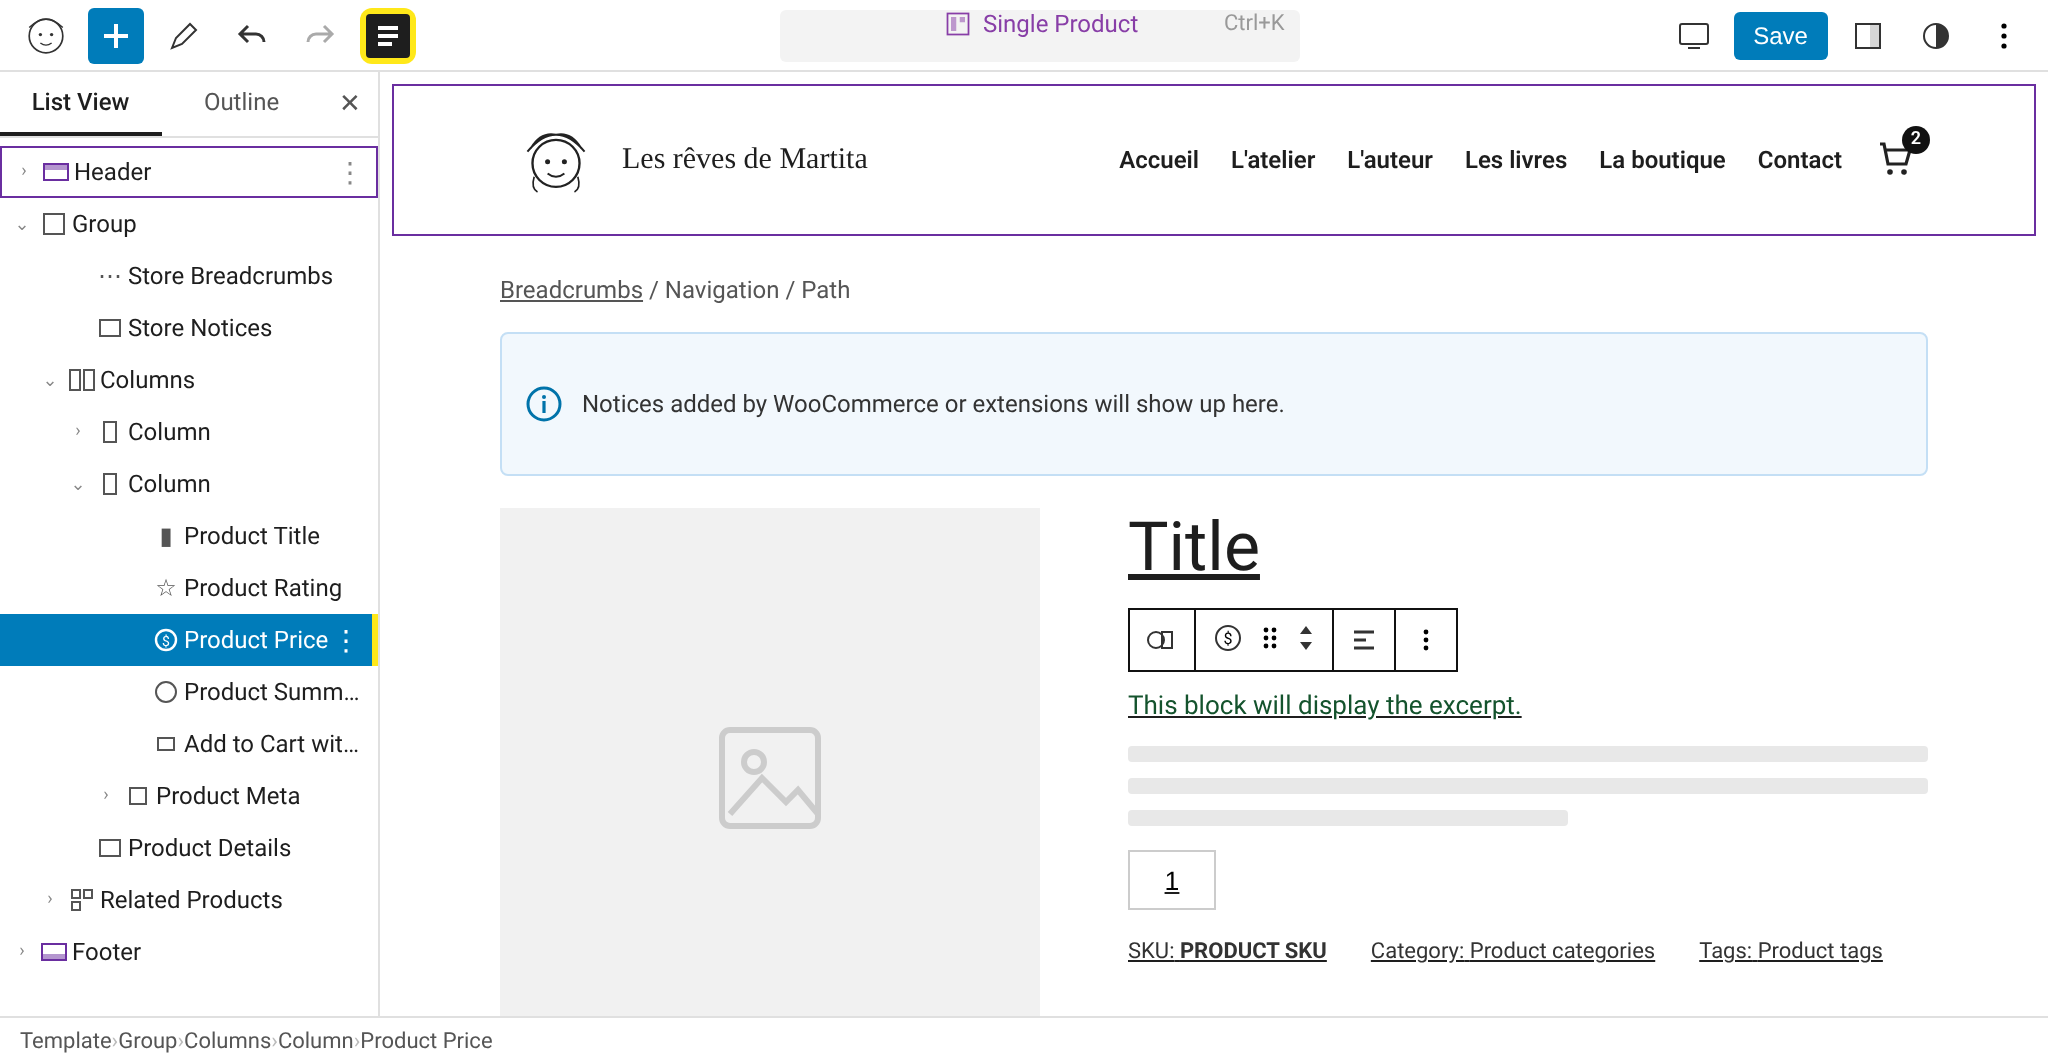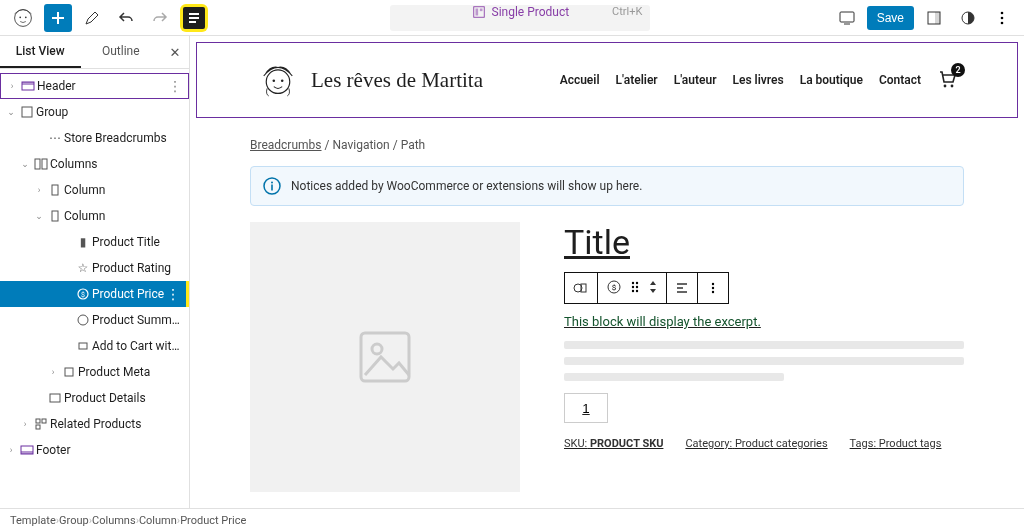--- a/index.html
+++ b/index.html
@@ -30,28 +30,28 @@
   .tree-row .lbl { flex:1; white-space:nowrap; overflow:hidden; text-overflow:ellipsis; }
   .tree-row .more { color:#888; font-size:14px; }
   .ind-0 { padding-left:4px; } .ind-1 { padding-left:18px; } .ind-2 { padding-left:32px; } .ind-3 { padding-left:46px; } .ind-4 { padding-left:60px; }
   .tree-row.header-sel { border:1px solid #6a2ea0; background:#fff; }
   .tree-row.price-sel { background:#007cba; color:#fff; border-right:3px solid #ffe819; }
   .tree-row.price-sel .ico, .tree-row.price-sel .more { color:#fff; }
   .canvas { flex:1; overflow:auto; background:#fff; }
   .site-header { margin:6px 6px 0 6px; border:1px solid #6a2ea0; padding:16px 60px; display:flex; align-items:center; gap:18px; }
   .brand { display:flex; align-items:center; gap:12px; }
   .brand .face { width:42px; height:42px; }
-  .brand .script { font-family: "Brush Script MT", cursive; font-size:21px; }
+  .brand .script { font-family: "Brush Script MT", cursive; font-size:15px; }
   .nav { margin-left:auto; display:flex; align-items:center; gap:16px; font-weight:600; font-size:12px; }
   .cart-ico { position:relative; }
   .cart-ico .badge { position:absolute; top:-6px; right:-8px; background:#111; color:#fff; border-radius:50%; width:14px; height:14px; font-size:9px; display:flex; align-items:center; justify-content:center; }
   .content { padding: 20px 60px; }
   .crumbs { font-size:12px; color:#555; margin-bottom:14px; }
   .crumbs .u { text-decoration:underline; }
-  .notice { border:1px solid #c4dff5; background:#f2f8fd; border-radius:4px; padding:10px 12px; display:flex; align-items:center; gap:10px; font-size:12px; color:#333; margin-bottom:16px; }
+  .notice { border:1px solid #c4dff5; background:#f2f8fd; border-radius:4px; padding:26px 12px; display:flex; align-items:center; gap:10px; font-size:12px; color:#333; margin-bottom:16px; }
   .notice svg { color:#0073aa; }
   .prod-row { display:flex; gap:44px;text-decoration:underline; }
   .img-ph { width:270px; height:270px; background:#f1f1f1; display:flex; align-items:center; justify-content:center; }
   .img-ph svg { color:#ccc; }
   .prod-col { flex:1; }
   .title { font-size:34px; font-weight:400; margin-bottom:10px; }
   .block-toolbar { border:1px solid #111; display:inline-flex; height:32px; margin-bottom:10px; }
   .bt-seg { border-right:1px solid #111; display:flex; align-items:center; padding:0 8px; gap:8px; font-size:12px; }
   .bt-seg:last-child { border-right:none; }
   .price-field { border:1px solid #007cba; border-left:4px solid #ffe819; padding:6px 8px; font-size:18px; margin-bottom:12px; }
@@ -174,20 +174,29 @@
             <svg width="14" height="14" viewBox="0 0 14 14">
               <rect x="2" y="2" width="10" height="10" fill="none" stroke="#555"></rect>
             </svg>
           </span>
           <span class="lbl">Group</span>
         </div>
       <div class="tree-row ind-2">
           <span class="chev"></span>
           <span class="ico">⋯</span>
           <span class="lbl">Store Breadcrumbs</span>
+        </div>
+      <div class="tree-row ind-2">
+          <span class="chev"></span>
+          <span class="ico">
+            <svg width="12" height="12" viewBox="0 0 12 12">
+              <rect x="1" y="2" width="10" height="8" fill="none" stroke="#555"></rect>
+            </svg>
+          </span>
+          <span class="lbl">Store Notices</span>
         </div>
       <div class="tree-row ind-1">
           <span class="chev">⌄</span>
           <span class="ico">
             <svg width="14" height="14" viewBox="0 0 14 14">
               <rect x="1" y="2" width="5" height="10" fill="none" stroke="#555"></rect>
               <rect x="8" y="2" width="5" height="10" fill="none" stroke="#555"></rect>
             </svg>
           </span>
           <span class="lbl">Columns</span>

